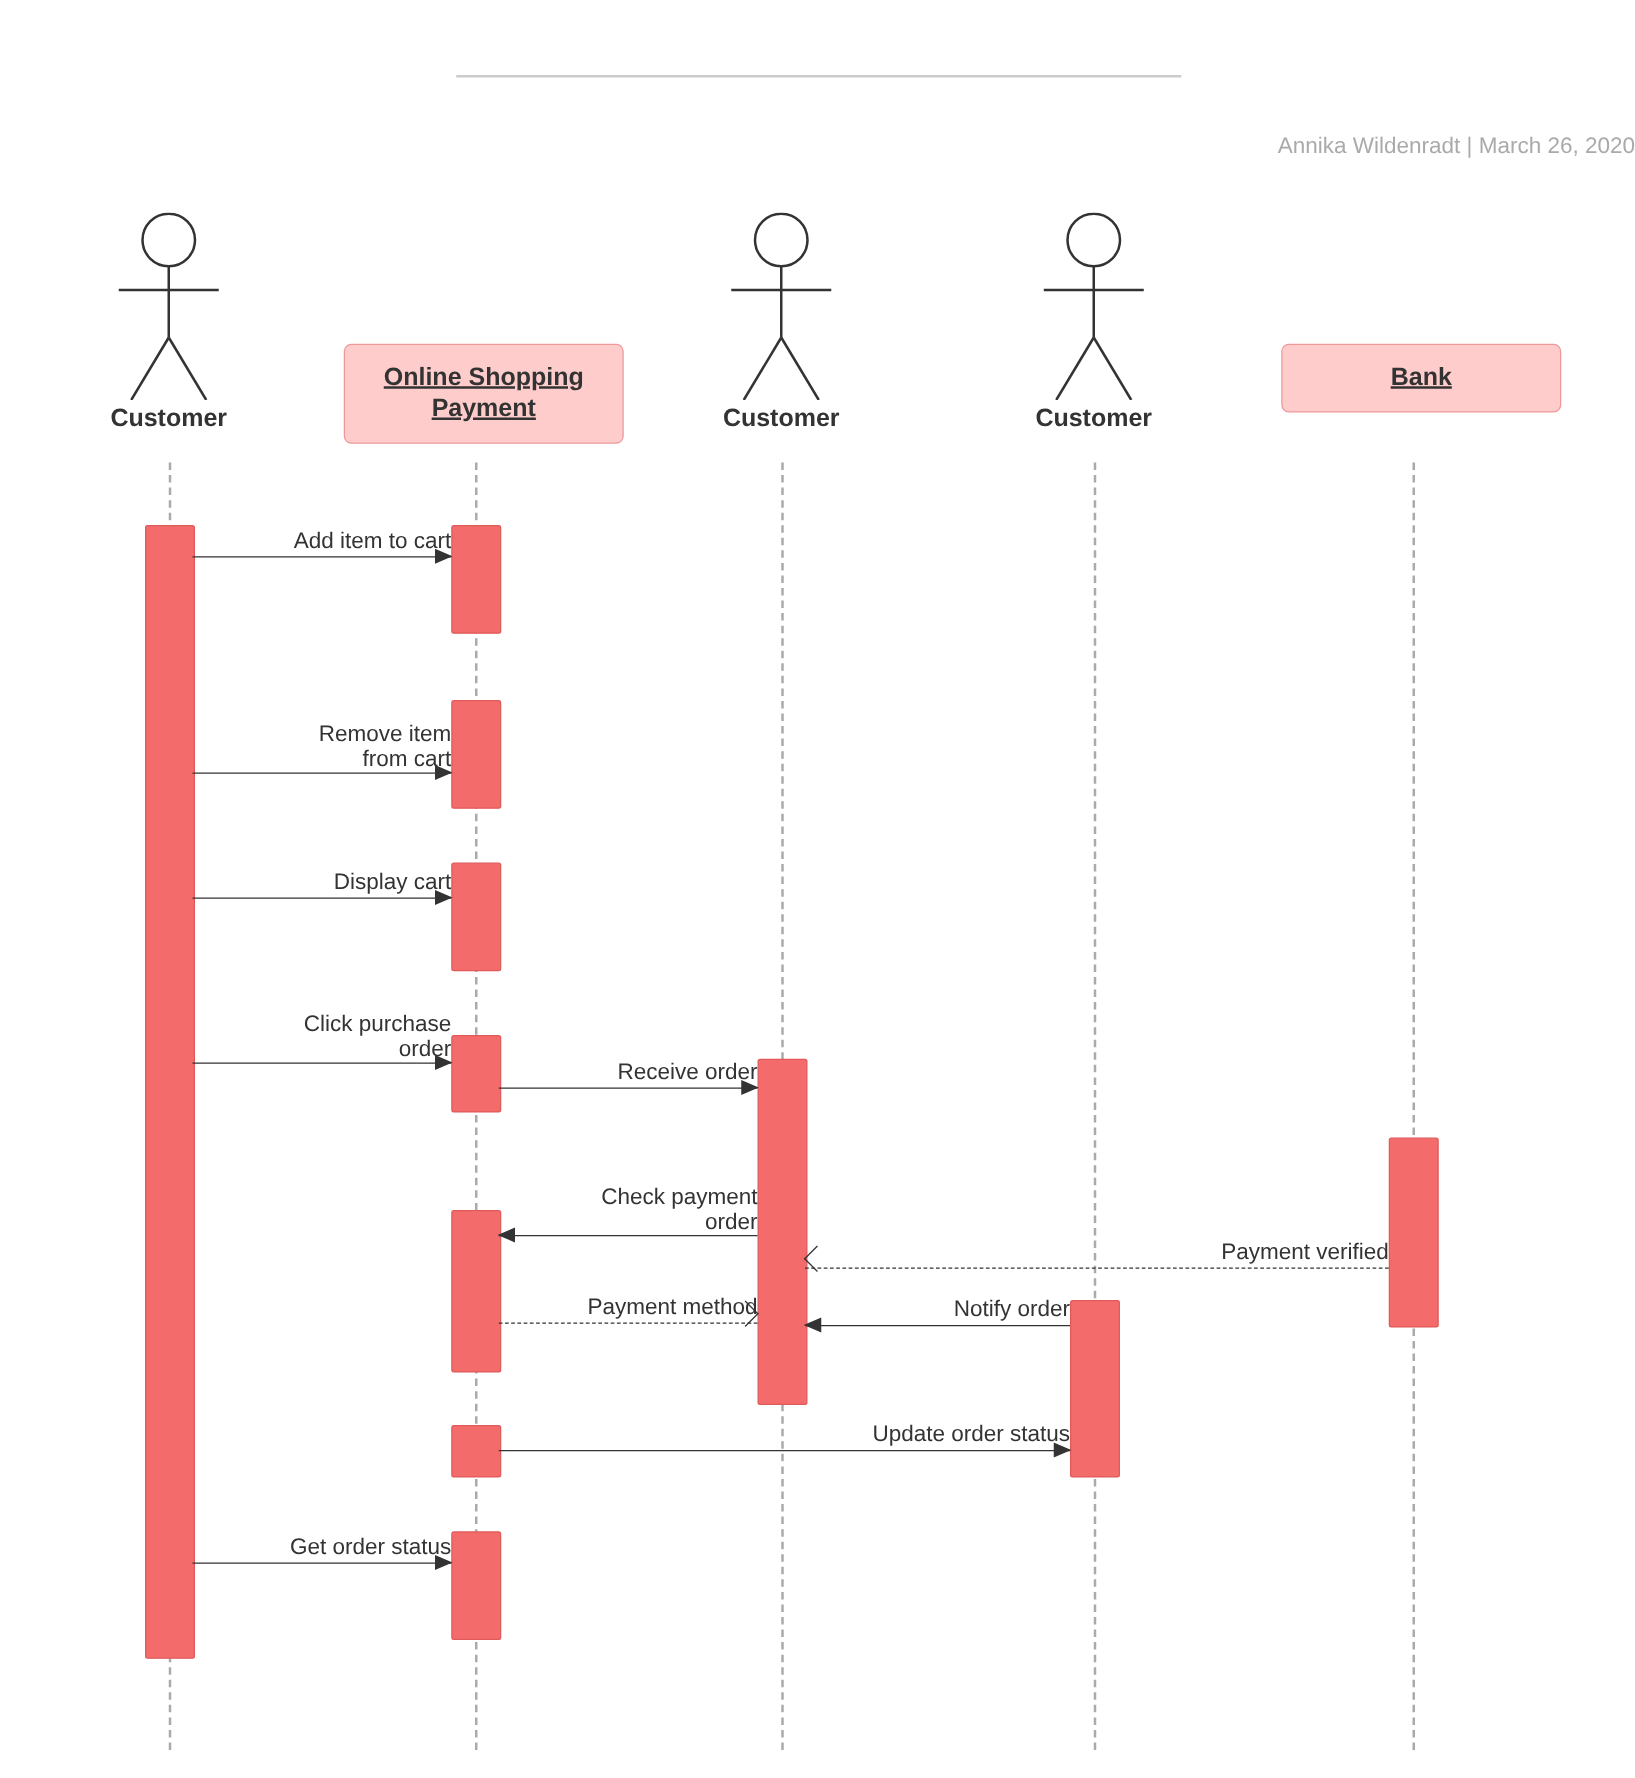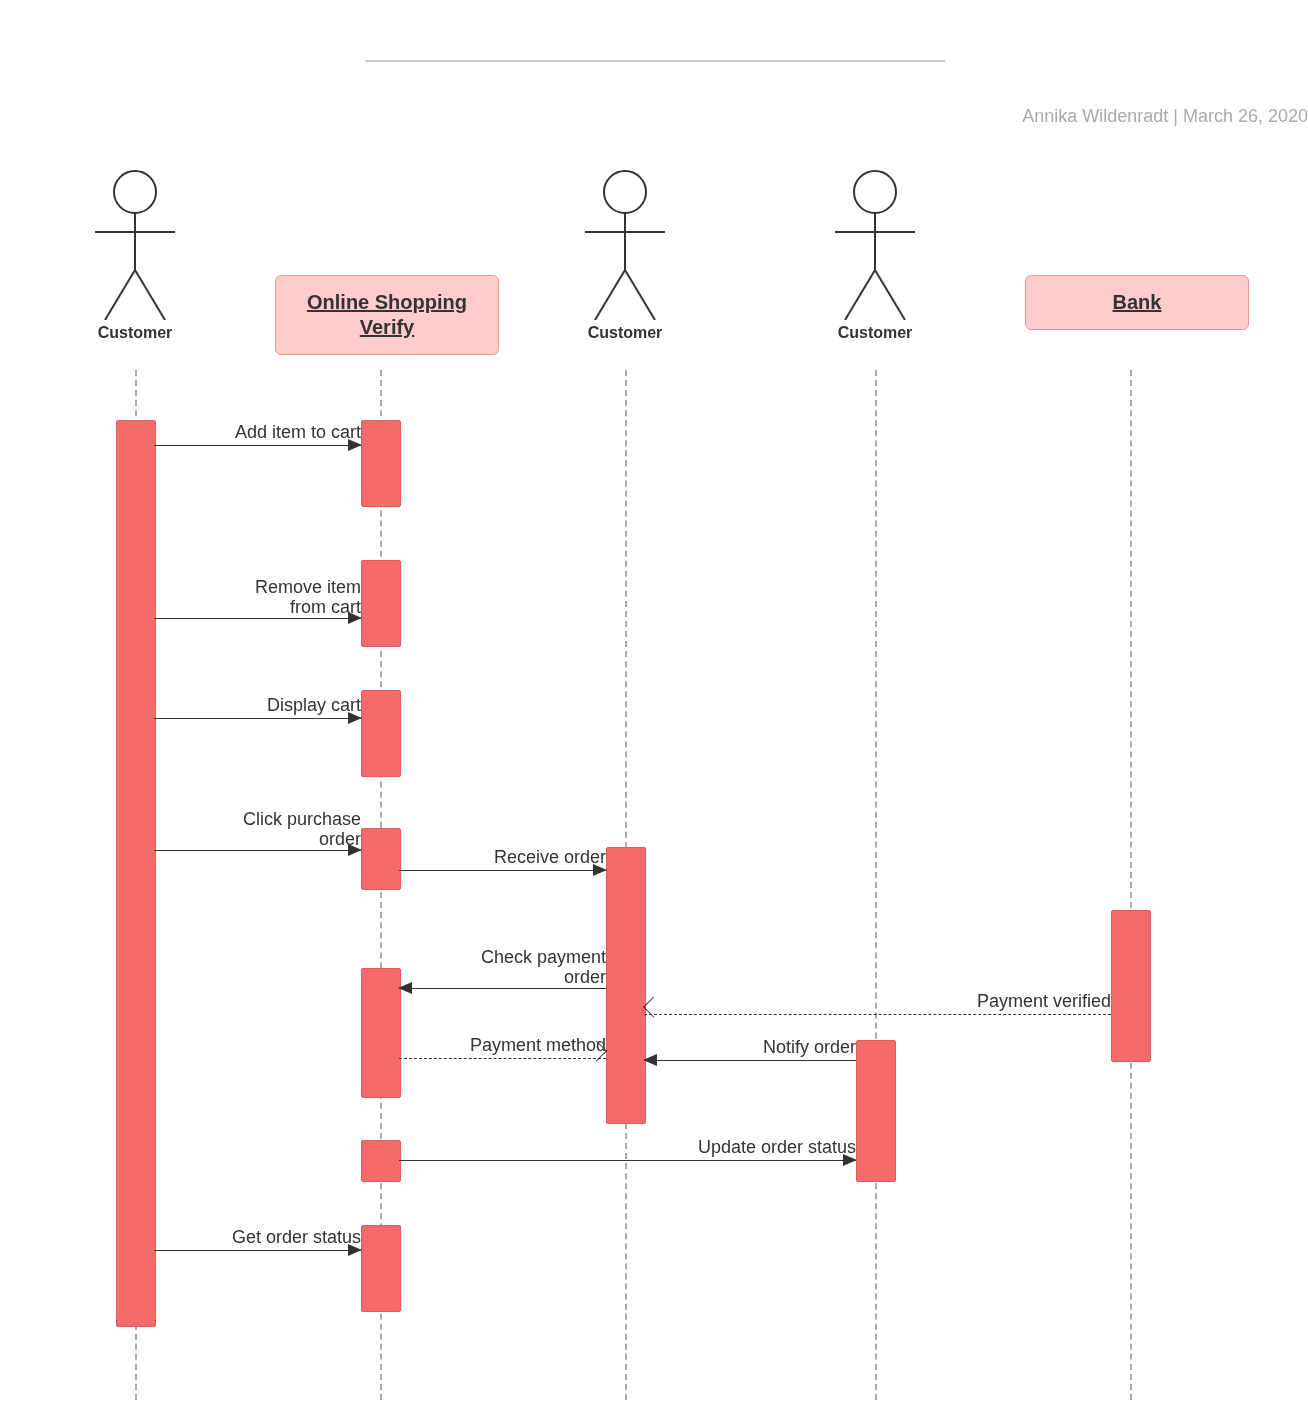--- a/index.html
+++ b/index.html
@@ -6,21 +6,21 @@
   .page{position:relative;width:1308px;height:1422px;margin:0 auto;overflow:hidden;}
   .title{position:absolute;top:20px;left:0;right:0;text-align:center;font-size:34px;font-weight:600;color:#999;}
   .title-rule{position:absolute;top:60px;left:365px;width:580px;border-top:2px solid #ccc;}
   .byline{position:absolute;top:70px;left:0;right:0;text-align:right;font-size:18px;color:#aaa;margin-top:36px;}
   .stage{position:absolute;top:150px;left:60px;width:1200px;height:1260px;}
   
   .lifeline{position:absolute;top:220px;width:0;height:1030px;border-left:2px dashed #aaa;}
   
   .actor{position:absolute;text-align:center;width:120px;}
   .actor svg{display:block;margin:0 auto;}
-  .actor-label{margin-top:4px;font-size:16px;font-weight:600;color:#333;}
+  .actor-label{margin-top:4px;font-size:20px;font-weight:600;color:#333;}
   
   .objbox{position:absolute;width:210px;padding:14px 6px;background:#fcc;border:1px solid #e99;border-radius:6px;text-align:center;font-size:20px;font-weight:bold;color:#333;text-decoration:underline;line-height:1.25;}
   
   .act{position:absolute;width:38px;background:#f36b6b;border:1px solid #e05a5a;border-radius:2px;}
   
   .msg{position:absolute;height:24px;}
   .msg .line{position:absolute;top:22px;left:0;right:0;border-top:1.5px solid #333;}
   .msg.dashed .line{border-top:1.5px dashed #333;}
   .msg .label{position:absolute;bottom:4px;left:0;right:0;text-align:right;font-size:18px;color:#333;white-space:pre-line;line-height:1.15;}
   .msg .head{position:absolute;top:16px;width:0;height:0;border-top:6px solid transparent;border-bottom:6px solid transparent;}
@@ -44,21 +44,21 @@
         <svg width="90" height="150" viewBox="0 0 90 150">
           <circle cx="45" cy="22" r="21" fill="none" stroke="#333" stroke-width="2"></circle>
           <line x1="45" y1="43" x2="45" y2="100" stroke="#333" stroke-width="2"></line>
           <line x1="5" y1="62" x2="85" y2="62" stroke="#333" stroke-width="2"></line>
           <line x1="45" y1="100" x2="15" y2="150" stroke="#333" stroke-width="2"></line>
           <line x1="45" y1="100" x2="75" y2="150" stroke="#333" stroke-width="2"></line>
         </svg>
         <div class="actor-label">Customer</div>
       </div>
       <div class="lifeline" style="left: 320px;"></div>
-      <div class="objbox" style="left: 215px; top: 125px;">Online Shopping Verify</div>
+      <div class="objbox" style="left: 215px; top: 125px;">Online Shopping Payment</div>
       <div class="lifeline" style="left: 565px;"></div>
       <div class="actor" style="left: 505px; top: 20px;">
         <svg width="90" height="150" viewBox="0 0 90 150">
           <circle cx="45" cy="22" r="21" fill="none" stroke="#333" stroke-width="2"></circle>
           <line x1="45" y1="43" x2="45" y2="100" stroke="#333" stroke-width="2"></line>
           <line x1="5" y1="62" x2="85" y2="62" stroke="#333" stroke-width="2"></line>
           <line x1="45" y1="100" x2="15" y2="150" stroke="#333" stroke-width="2"></line>
           <line x1="45" y1="100" x2="75" y2="150" stroke="#333" stroke-width="2"></line>
         </svg>
         <div class="actor-label">Customer</div>

